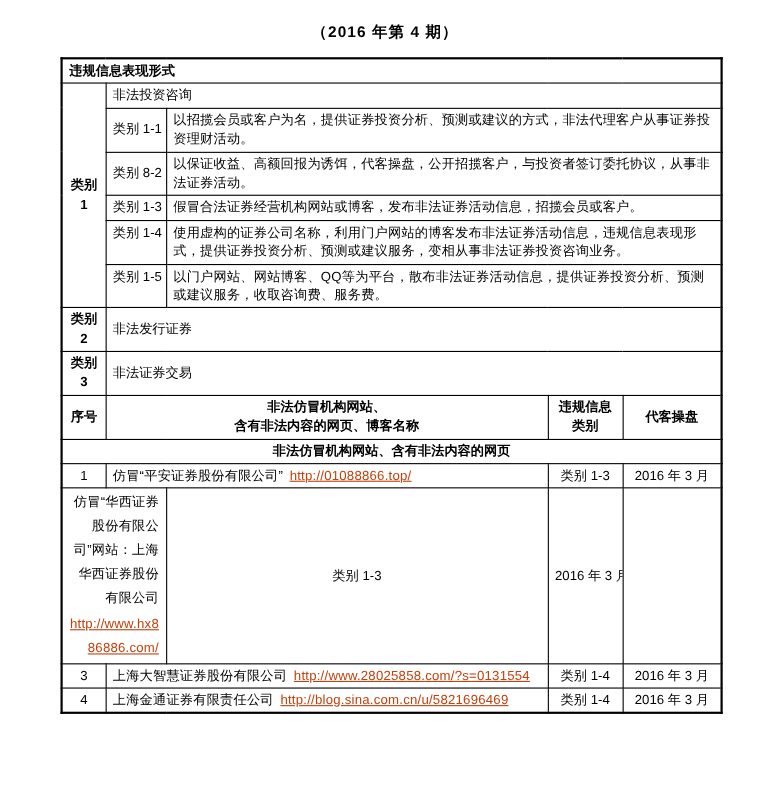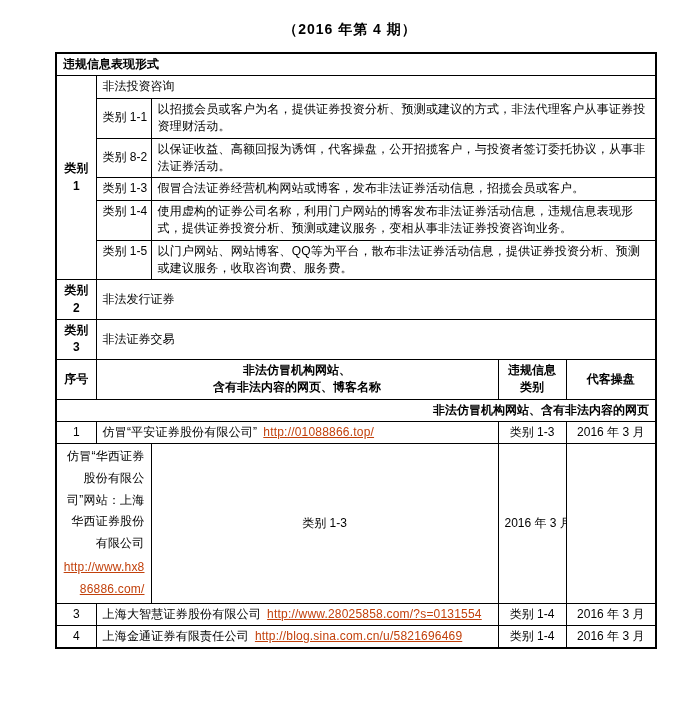--- a/index.html
+++ b/index.html
@@ -25,21 +25,21 @@
     overflow:hidden;
   }
   .th-main{font-size:15px;font-weight:bold;text-align:left;padding:3px 2px;}
   .cat-label{font-weight:bold;text-align:center;font-size:12px;padding:2px 2px;}
   .subhead{font-weight:normal;}
   .code-cell{font-size:11.5px;white-space:nowrap;padding:2px 3px 2px 5px;}
   .desc-cell{font-size:12px;letter-spacing:0.2px;}
   .tall td{padding-top:5px;padding-bottom:5px;line-height:1.7;}
 
   .col-head{font-weight:bold;text-align:center;font-size:13px;line-height:1.5;}
-  .section-row{font-weight:bold;text-align:right;font-size:13px;padding:3px;}
+  .section-row{font-weight:bold;text-align:center;font-size:13px;padding:3px;}
 
   .idx-cell{text-align:center;font-size:12px;}
   .name-cell{font-size:12px;letter-spacing:0.2px;padding-top:4px;padding-bottom:4px;}
   .type-cell{text-align:center;font-size:11.5px;white-space:nowrap;}
   .date-cell{text-align:center;font-size:12px;white-space:nowrap;}
 
   a.lnk{
     color:#c2410c;text-decoration:underline;cursor:pointer;
     font-size:12px;word-break:break-all;
   }

